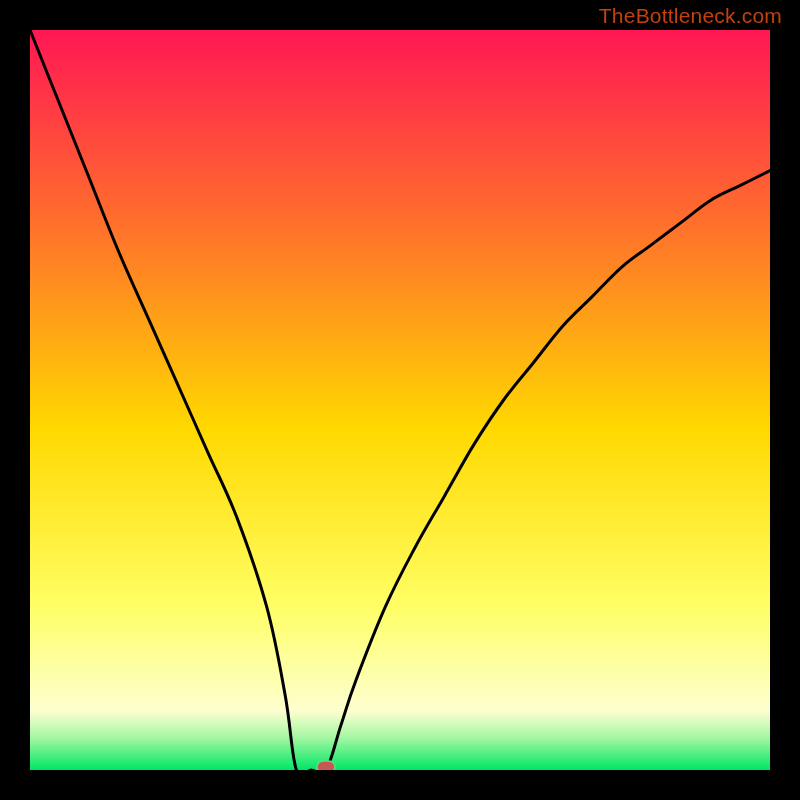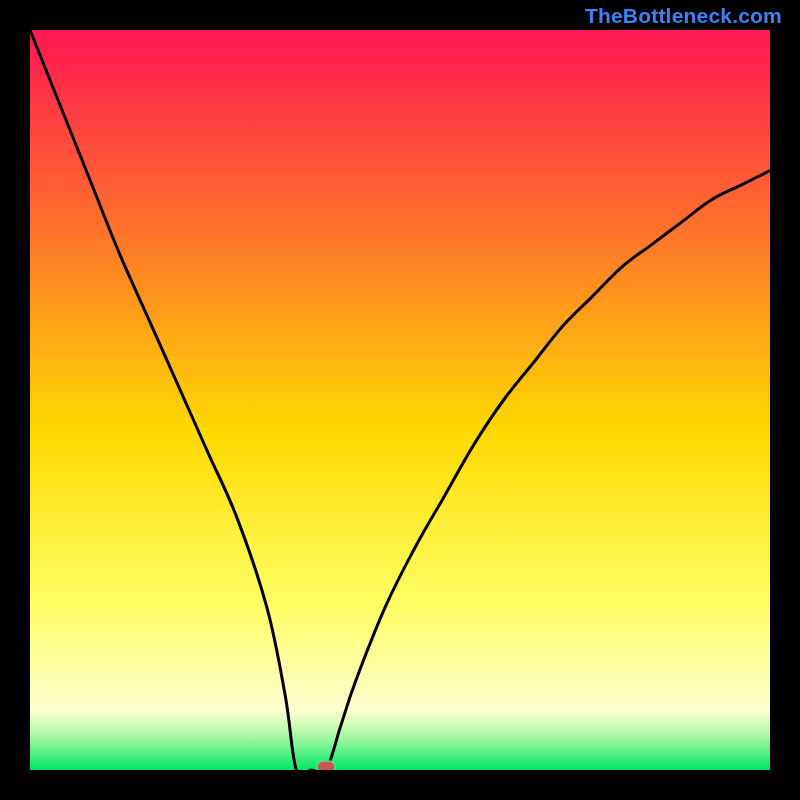--- a/index.html
+++ b/index.html
@@ -14,23 +14,23 @@
   .frame {
     position: relative;
     width: 800px;
     height: 800px;
     background: #000;
   }
   .watermark {
     position: absolute;
     top: 4px;
     right: 18px;
-    color: #3b82f6;
+    color: #c2410c;
     font-size: 21px;
-    font-weight: 700;
+    font-weight: 400;
     letter-spacing: 0.2px;
     z-index: 5;
   }
   .plot-outer {
     position: absolute;
     left: 30px;
     top: 30px;
     width: 740px;
     height: 740px;
     background: #000;

